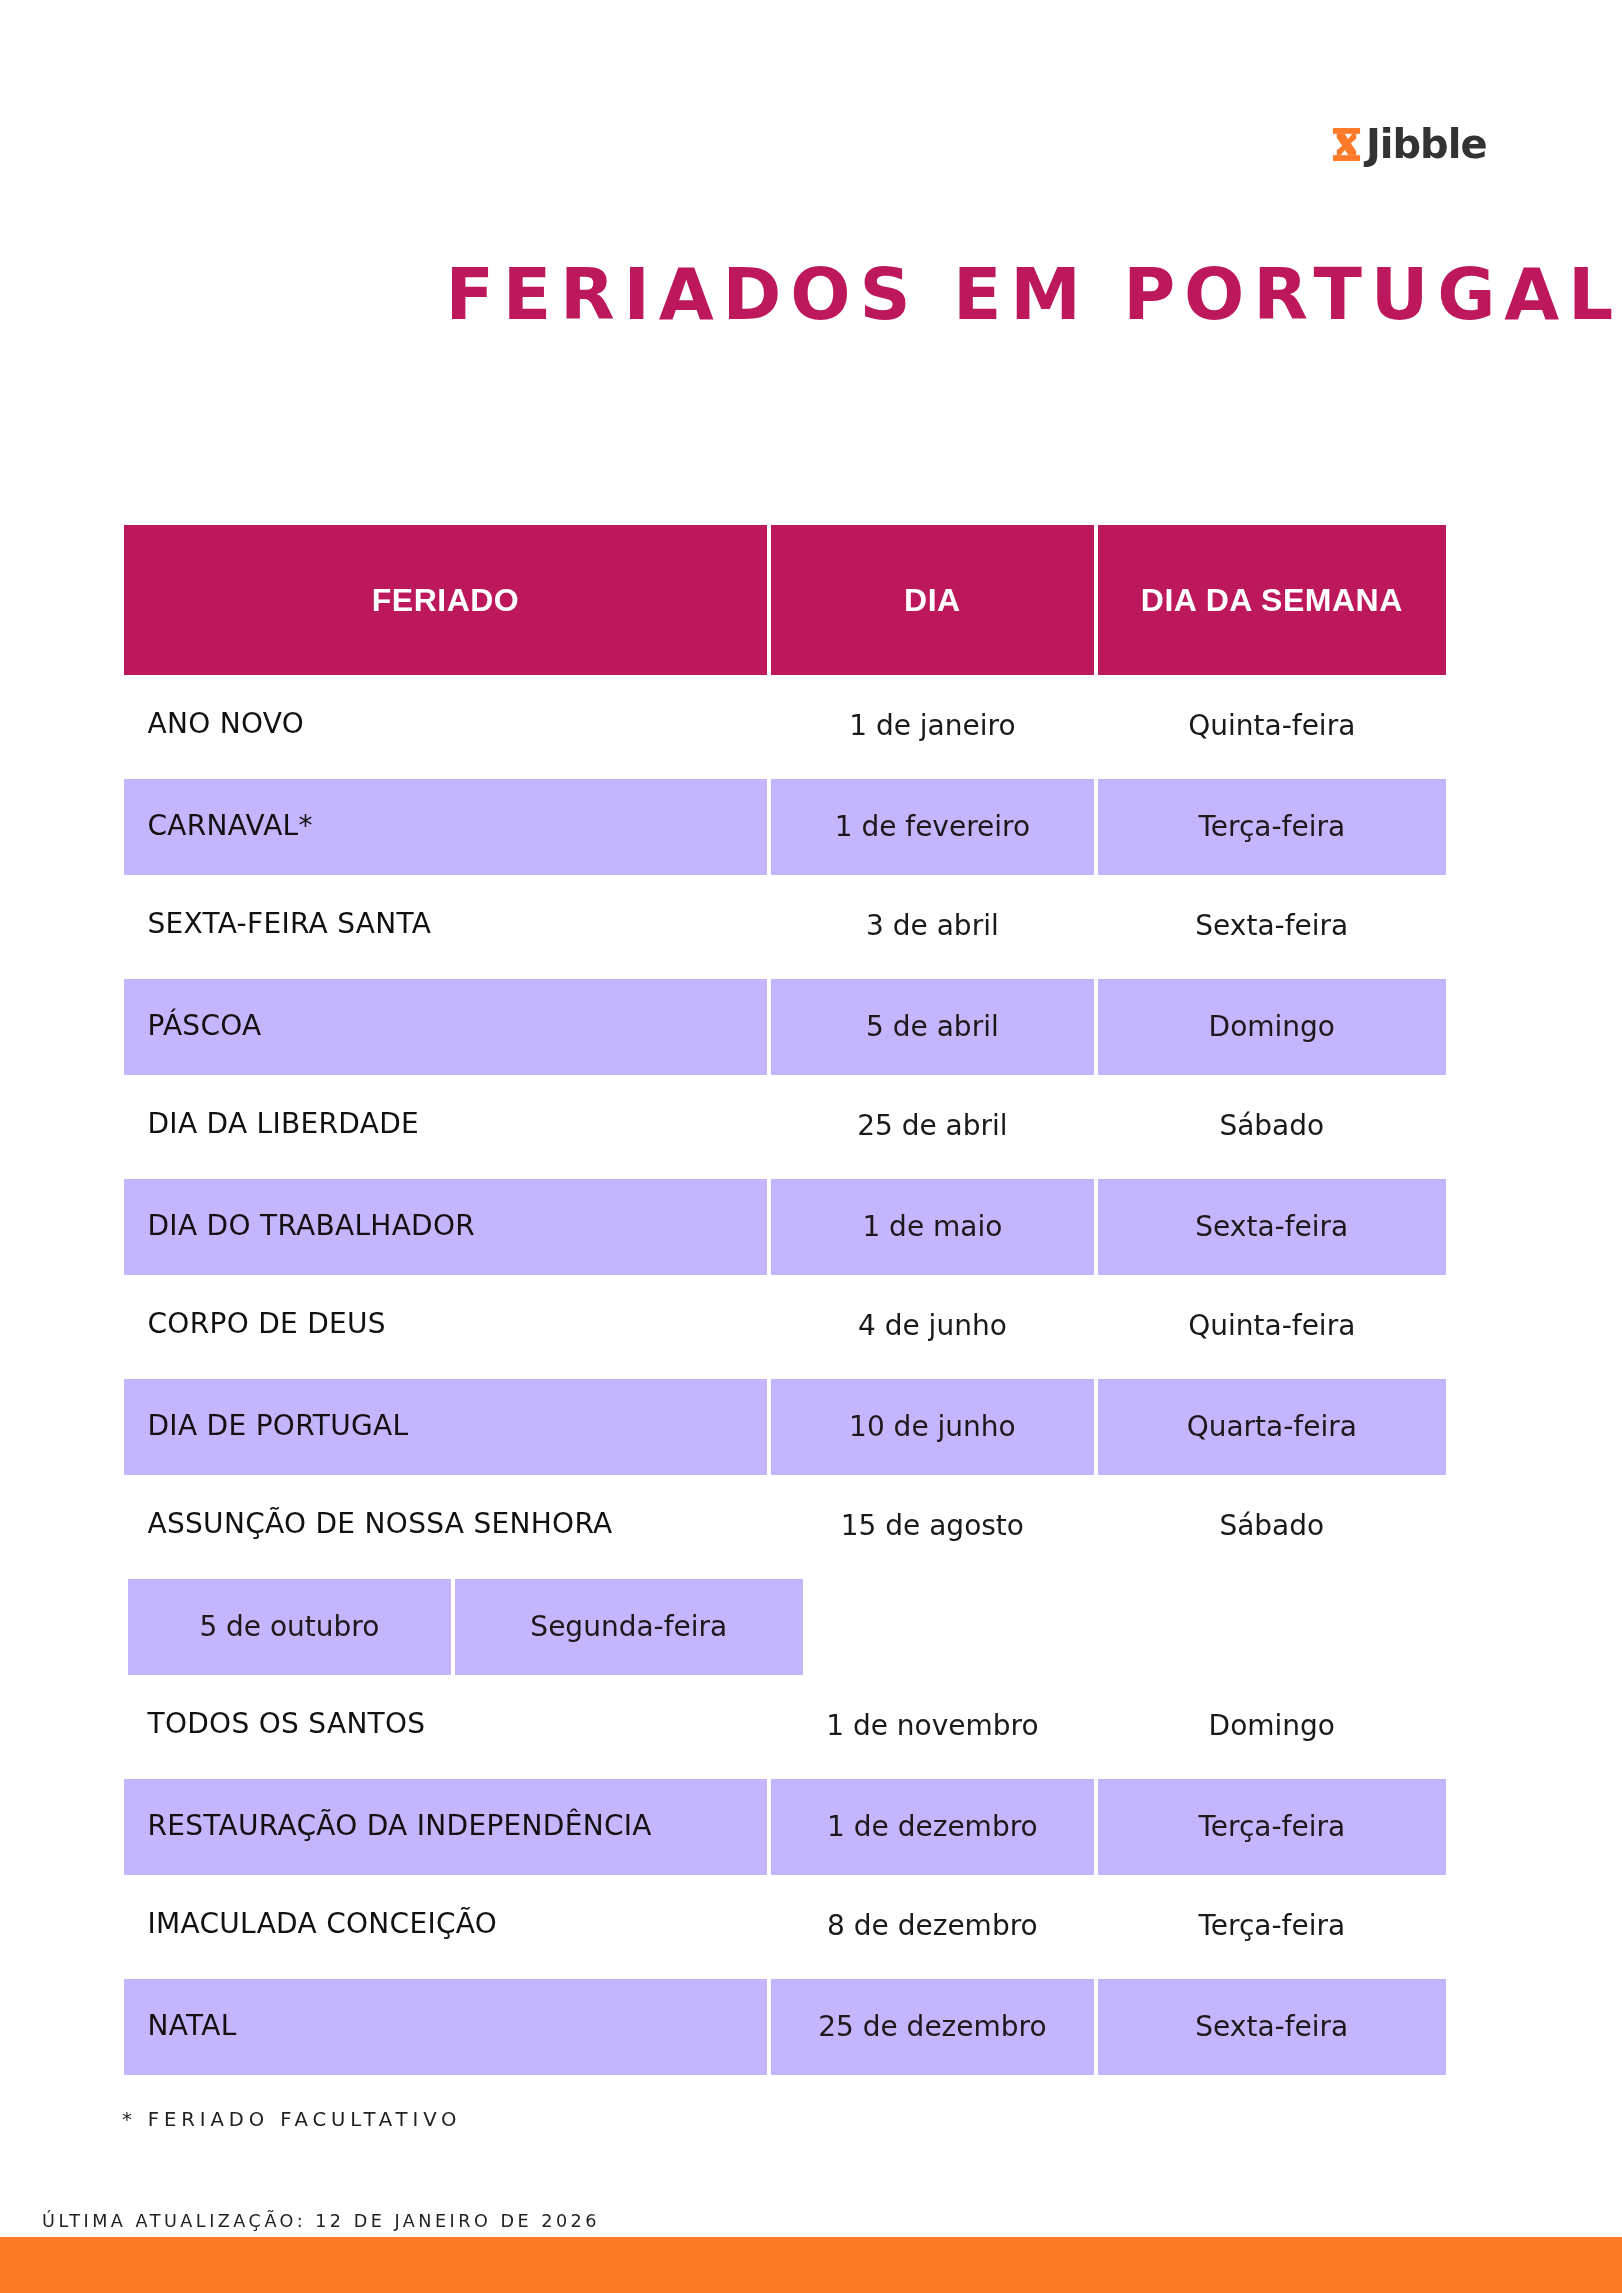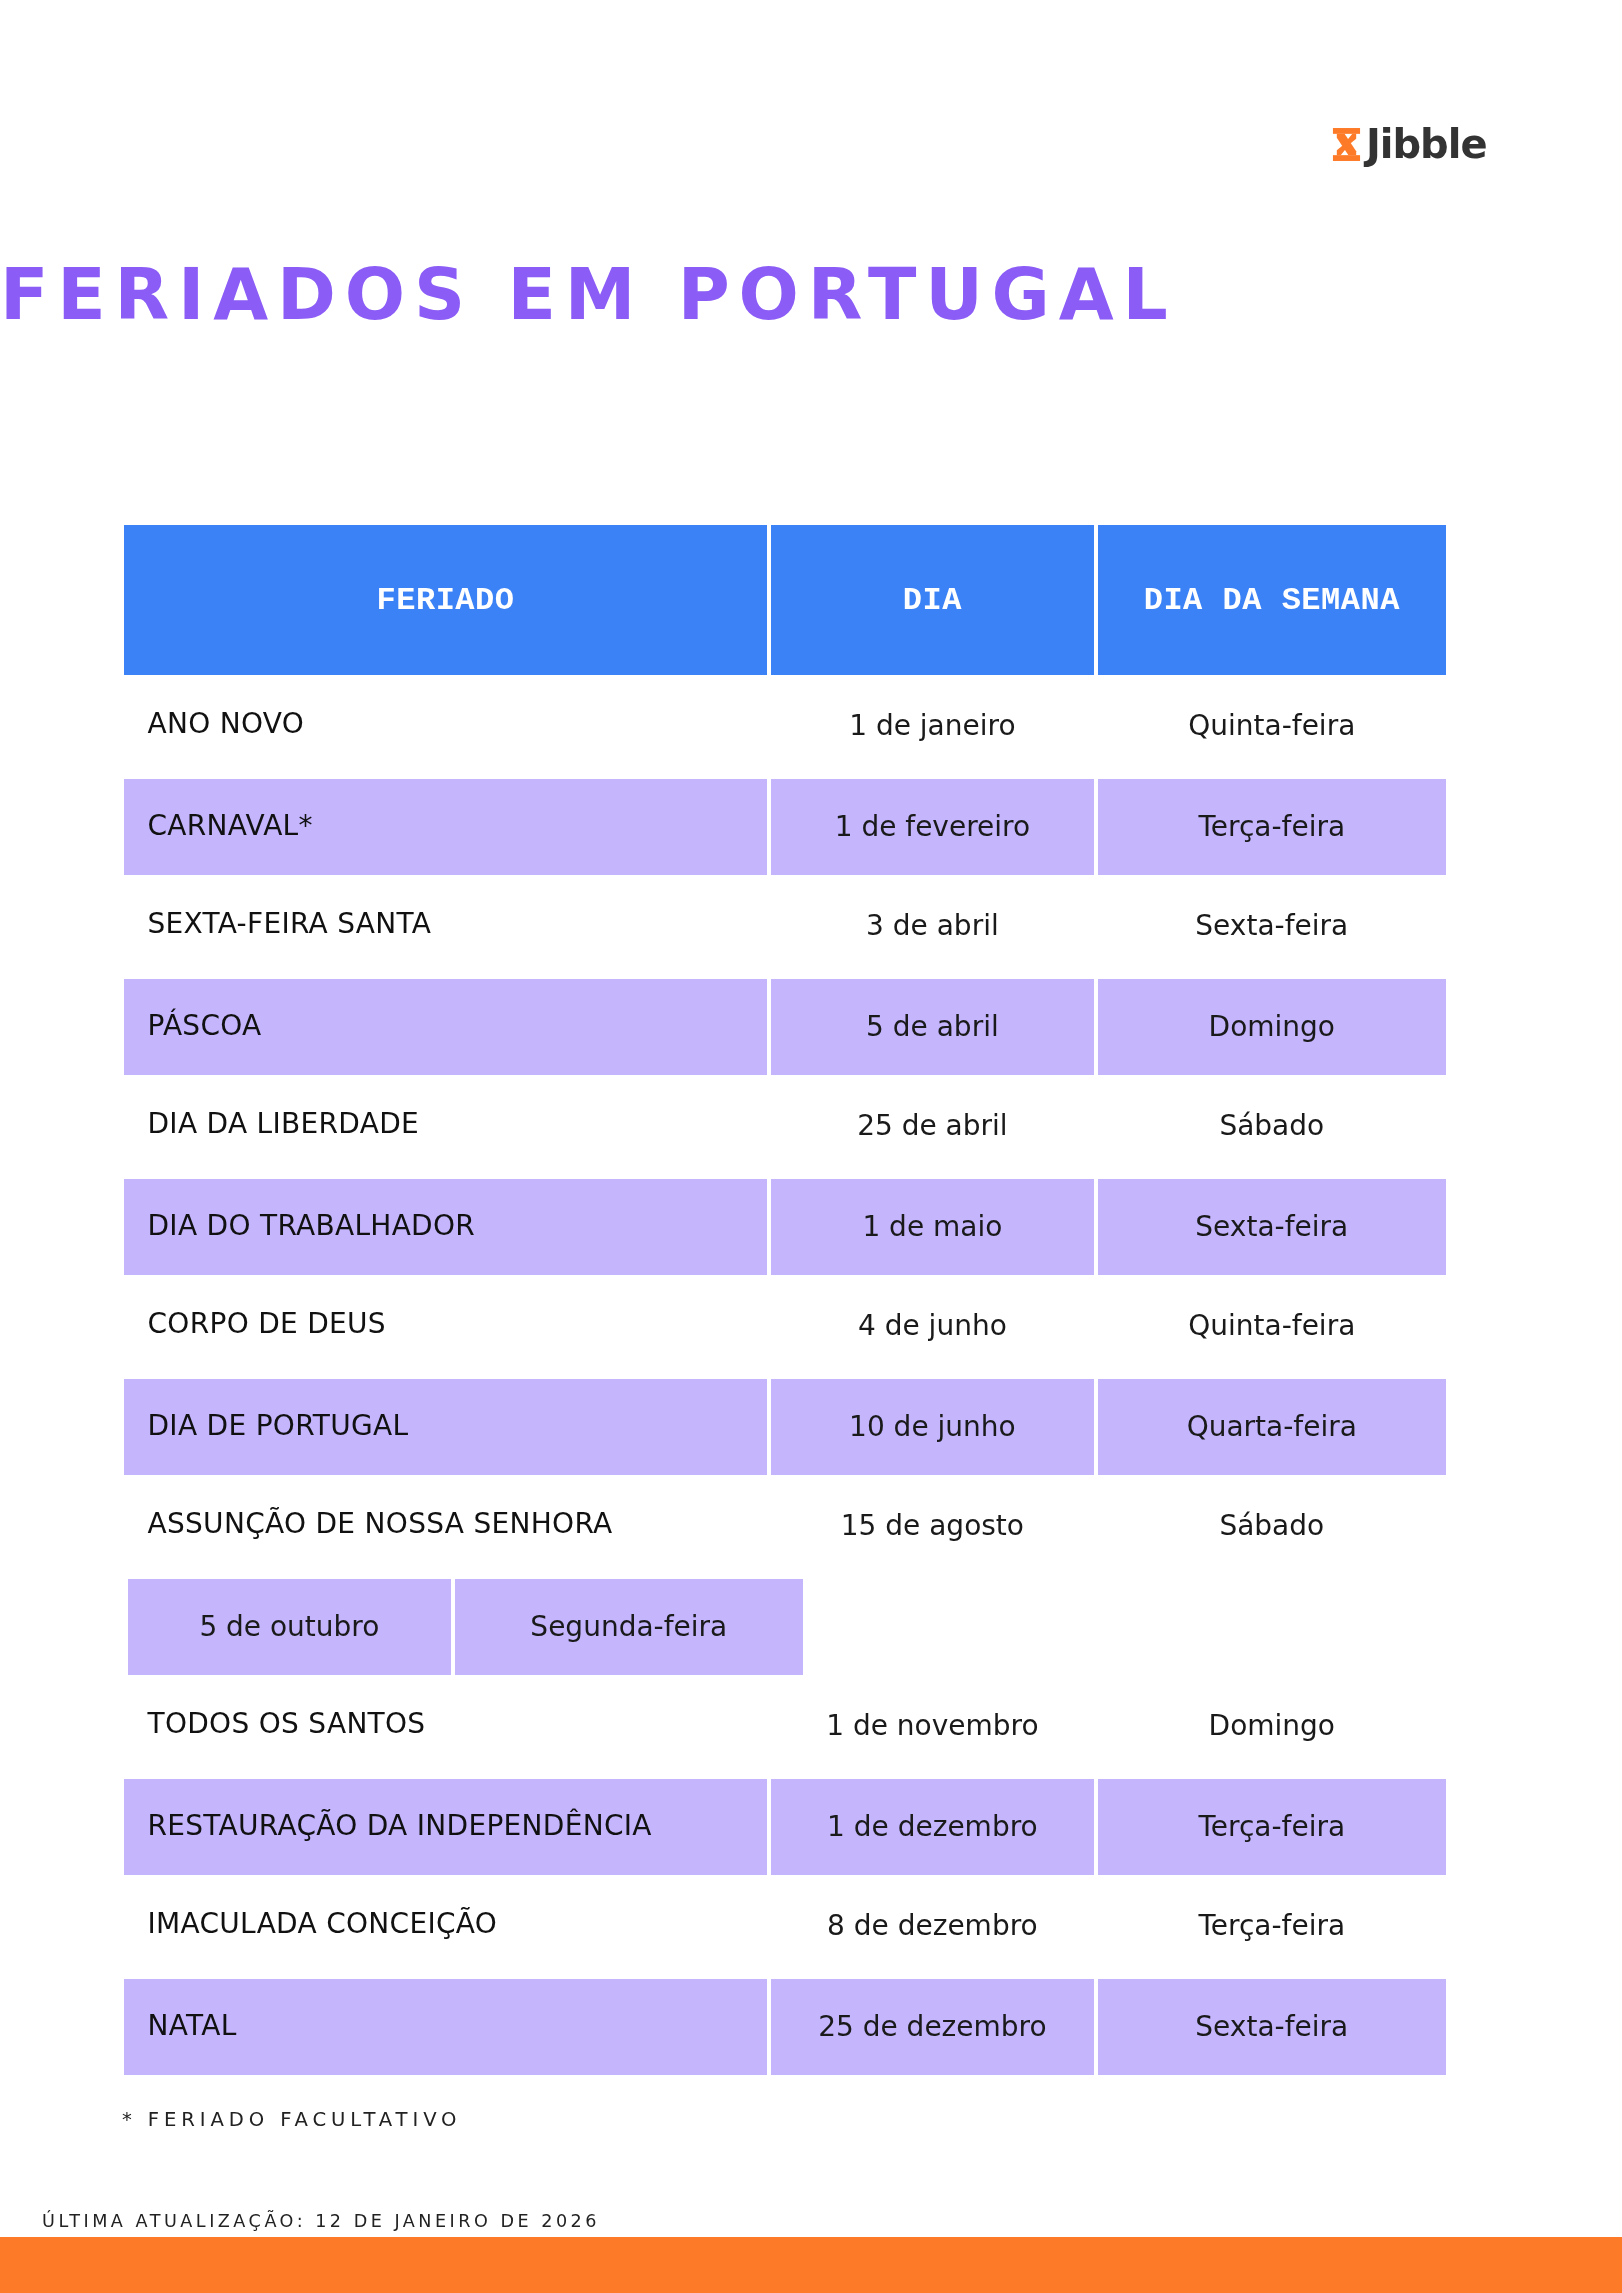--- a/index.html
+++ b/index.html
@@ -34,44 +34,44 @@
       font-size: 40px;
       color: #333333;
       letter-spacing: -1px;
       line-height: 45px;
     }
     .title {
       position: absolute;
       left: 0;
       width: 1622px;
       top: 243px;
-      text-align: left;
+      text-align: right;
       font-family: "DejaVu Sans", sans-serif;
       font-weight: bold;
       font-size: 71px;
       line-height: 104px;
       letter-spacing: 8.8px;
-      color: #8b5cf6;
+      color: #be185d;
     }
     .title span { display: block; }
 
     .table {
       position: absolute;
       left: 124px;
       top: 525px;
       width: 1372px;
     }
     .thead {
       display: flex;
       height: 150px;
     }
     .th {
-      background: #3b82f6;
+      background: #be185d;
       color: #ffffff;
-      font-family: Liberation Mono, monospace;
+      font-family: Liberation Sans, sans-serif;
       font-weight: bold;
       font-size: 32px;
       display: flex;
       align-items: center;
       justify-content: center;
       letter-spacing: 0.5px;
     }
     .col1 { width: 643px; }
     .col2 { width: 323px; margin-left: 3.9px; }
     .col3 { width: 348px; margin-left: 3.9px; }

